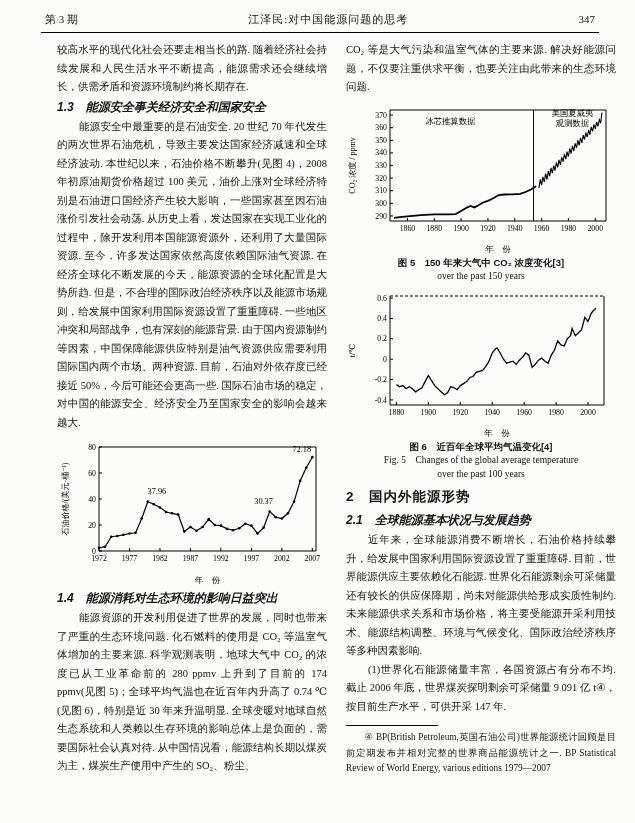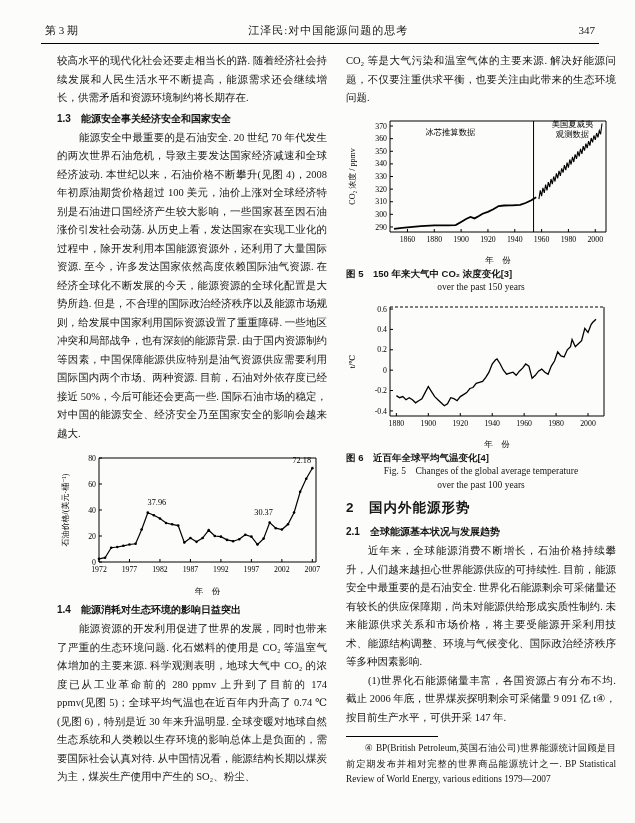--- a/index.html
+++ b/index.html
@@ -1,32 +1,32 @@
 <!DOCTYPE html>
 <html><head>
 <meta charset="utf-8">
 <style>
   *{box-sizing:border-box;}
   html,body{margin:0;padding:0;}
   body{width:635px;height:823px;background:#fcfcfa;color:#151515;
        font-family:"Liberation Serif","DejaVu Serif",serif;overflow:hidden;}
   .page{padding:12px 36px 0 41px;}
   .hdr{display:flex;justify-content:space-between;align-items:baseline;font-size:11px;padding:0 4px;}
-  .hdr .mid{letter-spacing:1px;margin-top:11px;}
+  .hdr .mid{letter-spacing:1px;}
   .hrule{border-top:1.6px solid #000;margin-top:5px;}
   .cols{display:flex;gap:19px;margin-top:8px;margin-left:16px;}
   .col{width:270px;flex:0 0 270px;font-size:10.5px;line-height:18.5px;text-align:justify;}
   p{margin:0;}
   .ind{text-indent:2.1em;}
   h2,h3{font-family:"Liberation Sans","DejaVu Sans",sans-serif;margin:0;font-weight:bold;}
-  h3{font-size:10px;line-height:21px;}
+  h3{font-size:12px;line-height:21px;font-style:italic;}
   h2{font-size:13.5px;line-height:26px;margin-top:3px;letter-spacing:1px;}
   figure{margin:5px 0 3px;}
   .chart{display:flex;justify-content:center;}
-  .cap-zh{text-align:left;font-family:"Liberation Sans","DejaVu Sans",sans-serif;
+  .cap-zh{text-align:center;font-family:"Liberation Sans","DejaVu Sans",sans-serif;
           font-weight:bold;font-size:9.5px;line-height:14px;margin-top:2px;}
   .cap-en{text-align:center;font-size:9.5px;line-height:13.5px;}
   .fnrule{width:92px;border-top:1px solid #000;margin:9px 0 4px;}
   .fn{font-size:9.3px;line-height:15.5px;text-align:justify;text-indent:2em;}
   svg text{font-family:"Liberation Serif","DejaVu Serif",serif;fill:#000;}
 </style>
 </head>
 <body>
 
 <div class="page">
@@ -228,21 +228,21 @@
           </div>
         <figcaption>
           <div class="cap-zh">图 6　近百年全球平均气温变化[4]</div>
           <div class="cap-en">Fig. 5　Changes of the global average temperature</div>
           <div class="cap-en">over the past 100 years</div>
         </figcaption>
       </figure>
 
       <h2>2　国内外能源形势</h2>
       <h3>2.1　全球能源基本状况与发展趋势</h3>
-      <p class="ind">近年来，全球能源消费不断增长，石油价格持续攀升，人们越来越担心世界能源供应的可持续性. 目前，能源安全中最重要的是石油安全. 世界化石能源剩余可采储量还有较长的供应保障期，尚未对能源供给形成实质性制约. 未来能源供求关系和市场价格，将主要受能源开采利用技术、能源结构调整、环境与气候变化、国际政治经济秩序等多种因素影响.</p>
+      <p class="ind">近年来，全球能源消费不断增长，石油价格持续攀升，给发展中国家利用国际资源设置了重重障碍. 目前，世界能源供应主要依赖化石能源. 世界化石能源剩余可采储量还有较长的供应保障期，尚未对能源供给形成实质性制约. 未来能源供求关系和市场价格，将主要受能源开采利用技术、能源结构调整、环境与气候变化、国际政治经济秩序等多种因素影响.</p>
       <p class="ind">(1)世界化石能源储量丰富，各国资源占有分布不均. 截止 2006 年底，世界煤炭探明剩余可采储量 9 091 亿 t④，按目前生产水平，可供开采 147 年.</p>
 
       <div class="fnrule"></div>
       <p class="fn">④ BP(British Petroleum,英国石油公司)世界能源统计回顾是目前定期发布并相对完整的世界商品能源统计之一. BP Statistical Review of World Energy, various editions 1979—2007</p>
     </div>
 
   </div>
 </div>
 
 </body></html>

